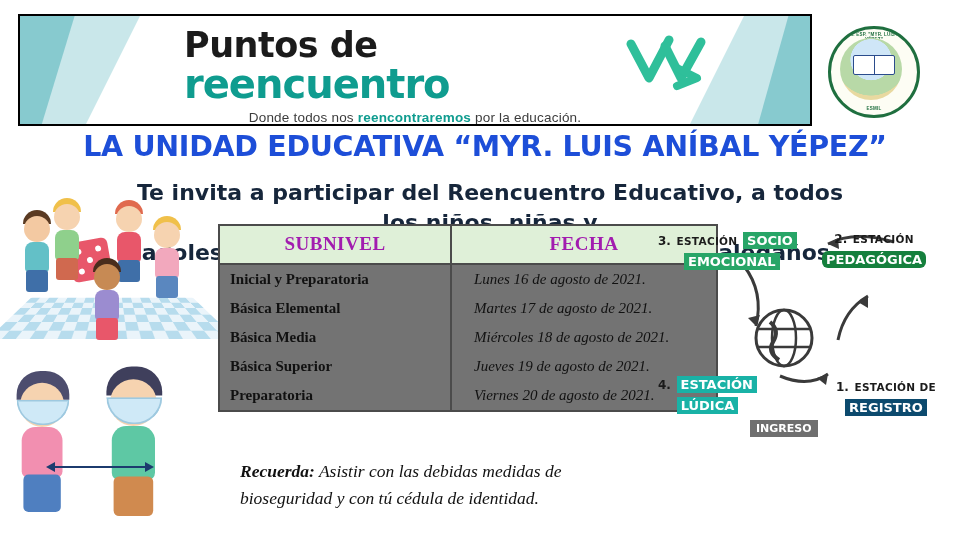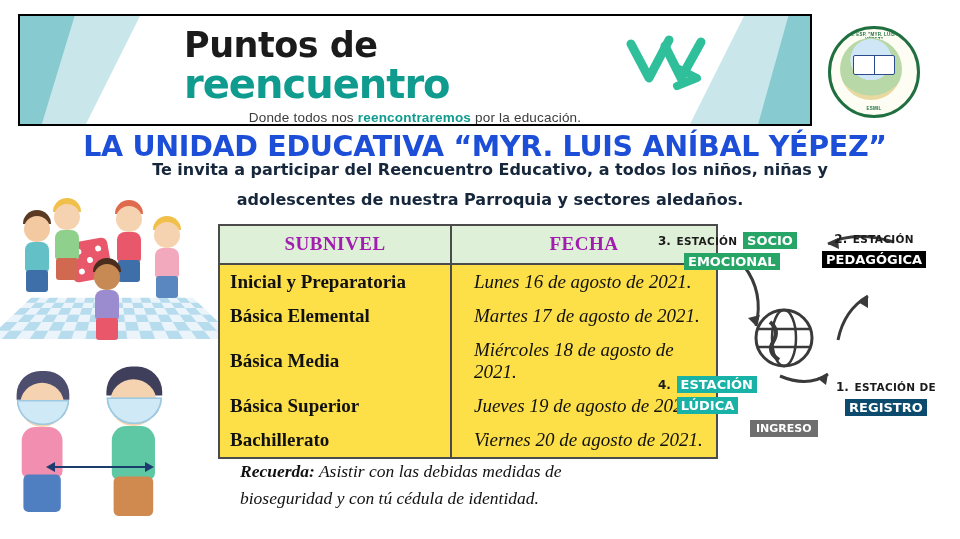--- a/index.html
+++ b/index.html
@@ -164,26 +164,26 @@
     width: 890px;
     text-align: center;
     font-family: "DejaVu Sans", sans-serif;
     font-weight: bold;
     font-size: 28.5px;
     color: #1d4ed8;
     letter-spacing: -0.3px;
   }
   .subhead {
     position: absolute;
-    left: 120px; top: 155px;
+    left: 120px; top: 178px;
     width: 740px;
     text-align: center;
     font-family: "DejaVu Sans", sans-serif;
     font-weight: bold;
-    font-size: 16px;
+    font-size: 22px;
     color: #16263b;
     line-height: 30px;
   }
 
   
   .table-wrap {
     position: absolute;
     left: 218px; top: 224px;
     width: 496px;
     border: 2px solid #4b4b4b;
@@ -199,24 +199,24 @@
     font-size: 19px;
     color: #a21caf;
     padding: 7px 4px 8px 4px;
     border-bottom: 2px solid #4b4b4b;
     background: #dff0d8;
     letter-spacing: .5px;
   }
   table.sched th.col1 { width: 222px; border-right: 2px solid #4b4b4b; }
   table.sched td {
     font-family: "Liberation Serif", serif;
-    font-size: 19px;
+    font-size: 15px;
     color: #111111;
     padding: 6px 8px 6px 10px;
-    background: #fde047;
+    background: #737373;
     font-style: italic;
   }
   table.sched td.c1 {
     font-weight: bold;
     font-style: normal;
     border-right: 2px solid #4b4b4b;
     font-family: "Liberation Serif", serif;
   }
   table.sched td.c2 { padding-left: 22px; margin-top: 16px; }
 
@@ -276,21 +276,21 @@
   }
   .st-chip {
     display: inline-block;
     padding: 1px 4px;
     color: #ffffff;
     font-size: 13px;
     font-weight: bold;
     font-family: "DejaVu Sans", sans-serif;
   }
   .chip-green { background: #27a567; }
-  .chip-orange { background: #000000; }
+  .chip-orange { background: #15803d; border-radius: 6px; }
   .chip-blue { background: #0c4a6e; }
   .chip-teal { background: #19b2a6; }
   .st-globe {
     position: absolute;
     left: 96px; top: 88px;
     width: 72px; height: 72px;
   }
 
   
   .kids-top {
@@ -483,21 +483,21 @@
         </tr>
         <tr>
           <td class="c1">Básica Media</td>
           <td class="c2">Miércoles 18 de agosto de 2021.</td>
         </tr>
         <tr>
           <td class="c1">Básica Superior</td>
           <td class="c2">Jueves 19 de agosto de 2021.</td>
         </tr>
         <tr>
-          <td class="c1">Bachillerato</td>
+          <td class="c1">Preparatoria</td>
           <td class="c2">Viernes 20 de agosto de 2021.</td>
         </tr>
       </tbody>
     </table>
   </div>
 
   <div class="stations">
 
     <svg class="st-globe" viewBox="0 0 72 72">
       <circle cx="36" cy="36" r="28" fill="none" stroke="#3a3a3a" stroke-width="3"></circle>

